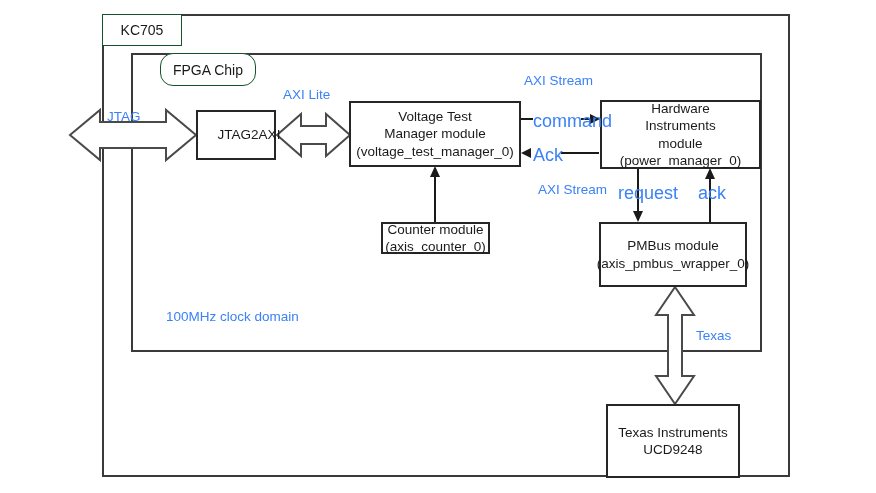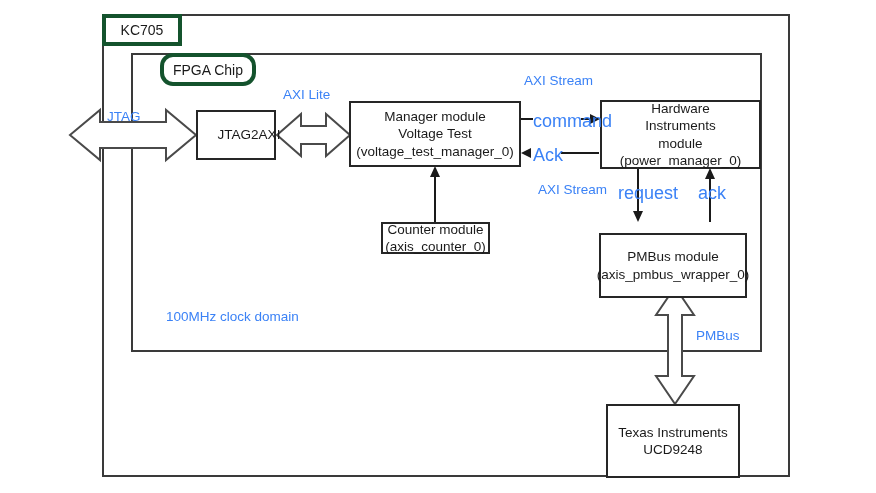--- a/index.html
+++ b/index.html
@@ -8,21 +8,21 @@
 
   #stage{position:absolute;left:0;top:0;width:876px;height:493px;}
 
   
   .box{position:absolute;box-sizing:border-box;border:2px solid #262626;
        background:#ffffff;display:flex;align-items:center;justify-content:center;
        text-align:center;line-height:1.28;}
   .frame{position:absolute;box-sizing:border-box;border:2px solid #3a3a3a;
          background:transparent;}
 
-  .tag{position:absolute;box-sizing:border-box;border:4px solid #14532d;
+  .tag{position:absolute;box-sizing:border-box;border:1px solid #14532d;
        background:#ffffff;display:flex;align-items:center;justify-content:center;
        font-size:14px;}
 
   .lbl{position:absolute;font-size:13.5px;white-space:nowrap;color:#3b82f6;}
   .lbl-sm{font-size:18px;}
 
   .mod{font-size:13.5px;}
   .mod span{display:block;}
 
   svg.overlay{position:absolute;left:0;top:0;width:876px;height:493px;
@@ -73,43 +73,43 @@
   <div class="tag" style="left:160px;top:53px;width:96px;height:33px;border-radius:13px;">
     <span>FPGA Chip</span>
   </div>
 
   <div class="box" style="left:196px;top:110px;width:80px;height:50px;font-size:13.5px;padding-left:26px;">
     <span>JTAG2AXI</span>
   </div>
 
   <div class="box mod" style="left:349px;top:101px;width:172px;height:66px;">
     <div>
+      <span>Voltage Test</span>
       <span>Manager module</span>
-      <span>Voltage Test</span>
       <span>(voltage_test_manager_0)</span>
     </div>
   </div>
 
   <div class="box mod" style="left:600px;top:100px;width:161px;height:69px;">
     <div>
       <span>Hardware</span>
       <span>Instruments</span>
       <span>module</span>
       <span>(power_manager_0)</span>
     </div>
   </div>
 
   <div class="box mod" style="left:381px;top:222px;width:109px;height:32px;">
     <div>
       <span>Counter module</span>
       <span>(axis_counter_0)</span>
     </div>
   </div>
 
-  <div class="box mod" style="left:599px;top:233px;width:148px;height:65px;">
+  <div class="box mod" style="left:599px;top:222px;width:148px;height:65px;">
     <div>
       <span>PMBus module</span>
       <span>(axis_pmbus_wrapper_0)</span>
     </div>
   </div>
 
   <div class="box mod" style="left:606px;top:404px;width:134px;height:74px;">
     <div>
       <span>Texas Instruments</span>
       <span>UCD9248</span>
@@ -125,17 +125,17 @@
   <div class="lbl lbl-sm" style="left:533px;top:111px;">command</div>
 
   <div class="lbl lbl-sm" style="left:533px;top:145px;">Ack</div>
 
   <div class="lbl" style="left:538px;top:182px;">AXI Stream</div>
 
   <div class="lbl lbl-sm" style="left:618px;top:183px;">request</div>
 
   <div class="lbl lbl-sm" style="left:698px;top:183px;">ack</div>
 
-  <div class="lbl" style="left:696px;top:328px;">PMBus</div>
+  <div class="lbl" style="left:696px;top:328px;">Texas</div>
 
   <div class="lbl" style="left:166px;top:309px;">100MHz clock domain</div>
 
 </div>
 
 </body></html>

